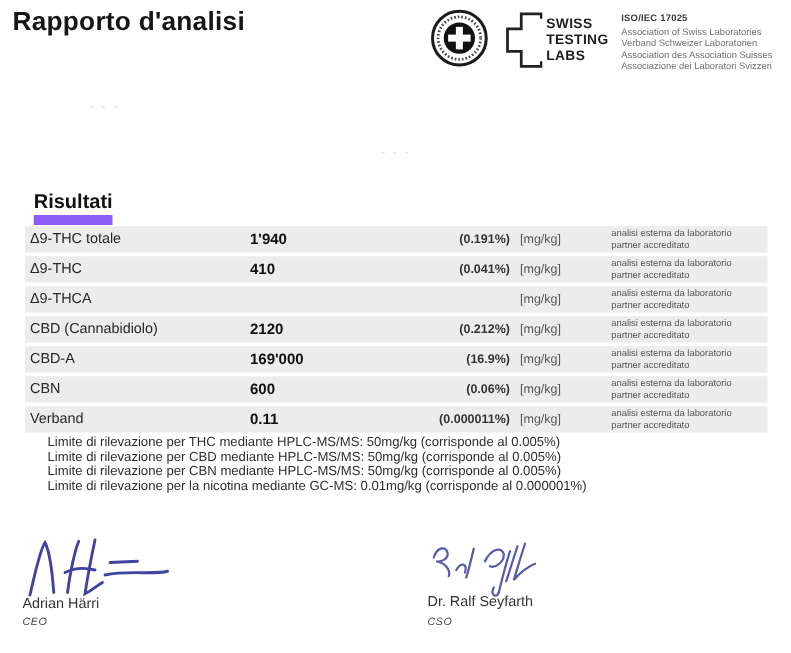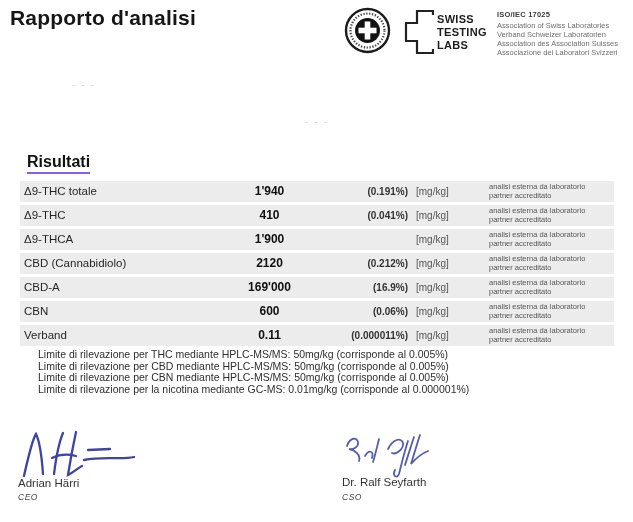--- a/index.html
+++ b/index.html
@@ -28,34 +28,34 @@
   .iso-label{font-size:7.5px;font-weight:bold;color:#3a3a3a;margin-bottom:2px;letter-spacing:.2px;}
   .assoc{font-size:7.5px;color:#6e6e6e;line-height:9px;}
   
   .dash{
     position:absolute;font-size:9px;color:#cdcdcd;letter-spacing:2px;
   }
   
   .results-heading{
     position:absolute;left:27px;top:153px;
     font-size:16px;font-weight:bold;color:#111;
-    border-bottom:2px solid #8b5cf6;padding-bottom:1px;
+    border-bottom:8px solid #8b5cf6;padding-bottom:1px;
   }
   .table{position:absolute;left:20px;top:181px;width:594px;}
   .row{
     position:relative;height:21px;margin-bottom:3px;
     background:#ececec;
   }
   .c-analyte{
     position:absolute;left:4px;top:0;height:21px;line-height:21px;
     font-size:11.5px;color:#262626;white-space:nowrap;
   }
   .c-value{
     position:absolute;left:180px;width:139px;top:0;height:21px;line-height:21px;
-    text-align:center;font-size:12px;font-weight:bold;color:#101010;
+    text-align:left;font-size:12px;font-weight:bold;color:#101010;
   }
   .c-pct{
     position:absolute;left:300px;width:88px;top:0;height:21px;line-height:21px;
     text-align:right;font-size:10px;font-weight:bold;color:#333;
   }
   .c-unit{
     position:absolute;left:396px;top:0;height:21px;line-height:21px;
     font-size:10px;color:#555;
   }
   .c-note{
@@ -131,21 +131,20 @@
       <span class="c-value">410</span>
       <span class="c-pct">(0.041%)</span>
       <span class="c-unit">[mg/kg]</span>
       <span class="c-note">
         <span>analisi esterna da laboratorio</span><br>
         <span>partner accreditato</span>
       </span>
     </div>
     <div class="row">
       <span class="c-analyte">Δ9-THCA</span>
-      <span class="c-value">1'900</span>
       <span class="c-unit">[mg/kg]</span>
       <span class="c-note">
         <span>analisi esterna da laboratorio</span><br>
         <span>partner accreditato</span>
       </span>
     </div>
     <div class="row">
       <span class="c-analyte">CBD (Cannabidiolo)</span>
       <span class="c-value">2120</span>
       <span class="c-pct">(0.212%)</span>

